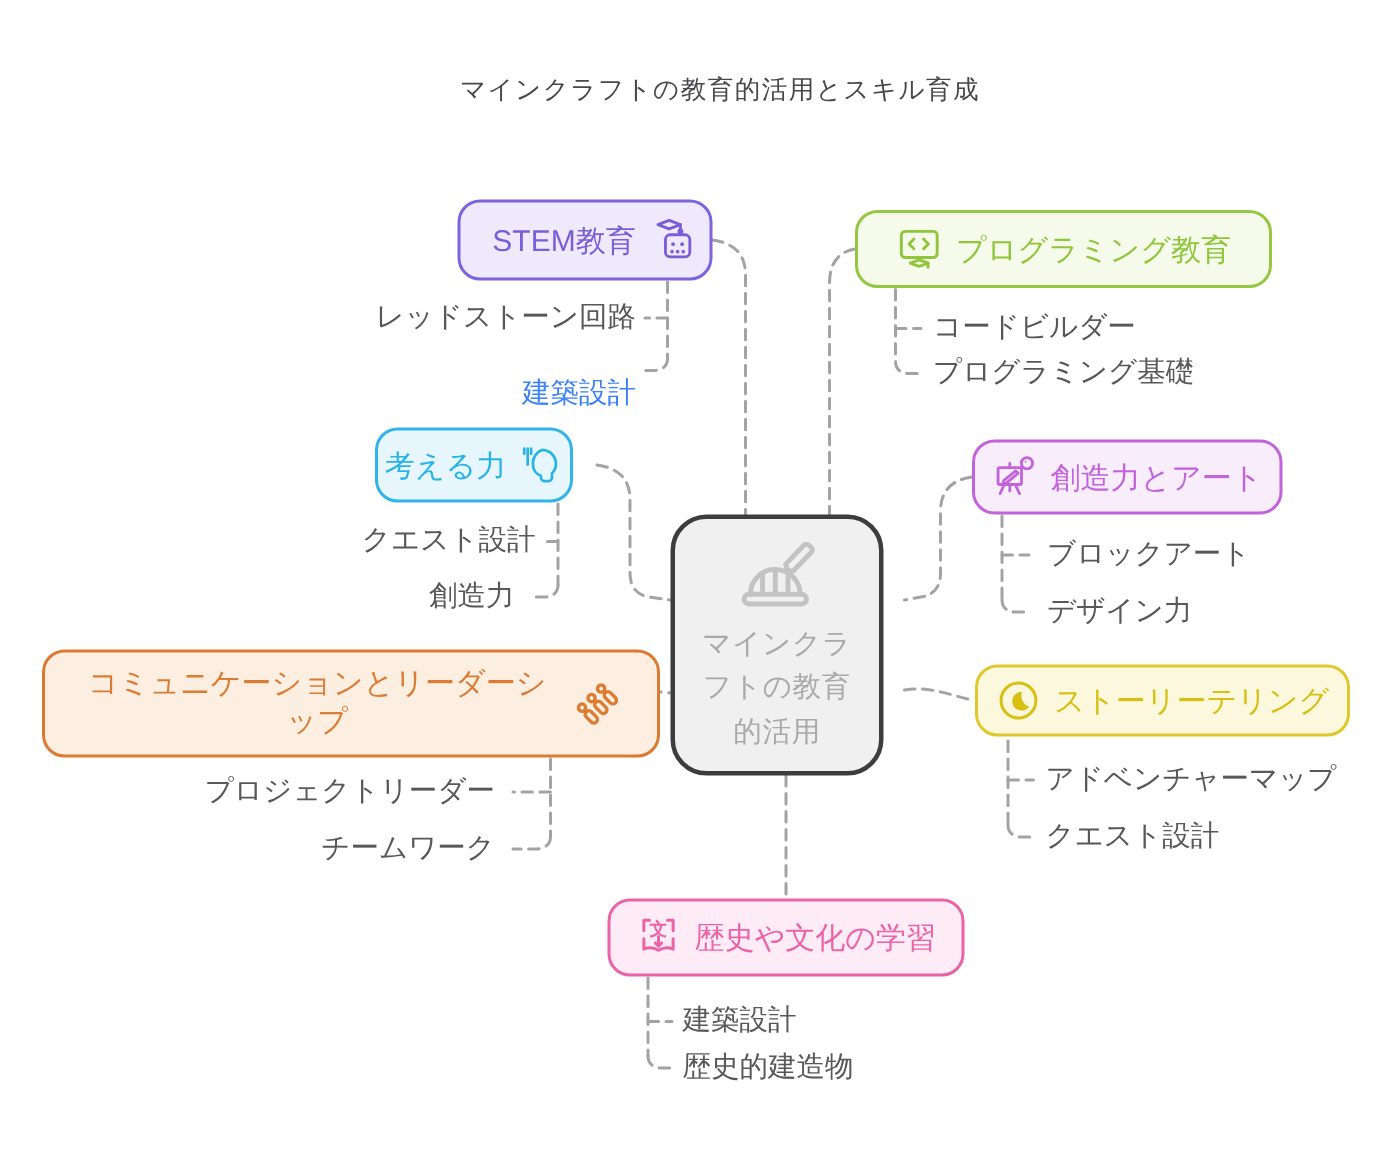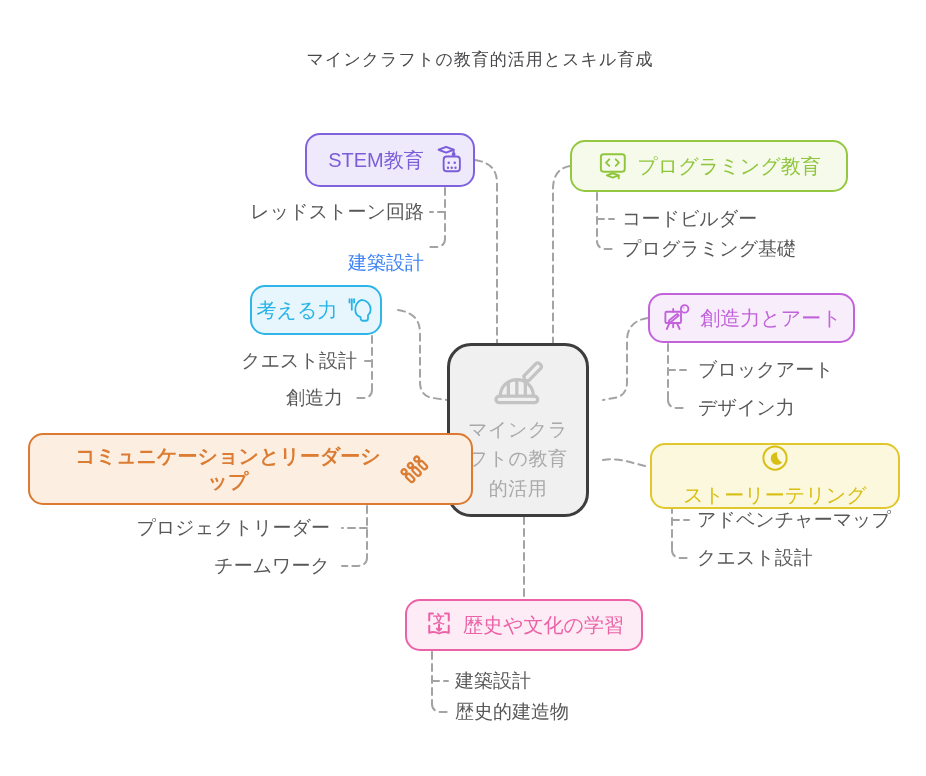--- a/index.html
+++ b/index.html
@@ -133,37 +133,37 @@
         <rect x="3.5" y="7" width="12.5" height="9" rx="1"></rect>
         <path d="M9.75 4.8 V7 M6.8 16 L4.6 20.8 M12.7 16 L14.9 20.8 M9.75 16 v3.4"></path>
         <path d="M6.4 14 L12.9 8.7 l1.3 1.3 -6.4 5.3 -1.4 .1 z"></path>
         <circle cx="18.9" cy="4.7" r="3"></circle>
         <circle cx="18.2" cy="3.9" r="0.5" fill="currentColor" stroke="none"></circle>
       </svg>
     </span>
     <span class="nlabel">創造力とアート</span>
   </div>
 
-  <div class="node" style="left: 28px; top: 433px; width: 445px; height: 72px; font-weight: bold; --bc: #db7a30; --bg: #fcefe2; --fg: #db7c32;">
+  <div class="node" style="left: 28px; top: 433px; width: 412px; height: 72px; --bc: #db7a30; --bg: #fcefe2; --fg: #db7c32;">
     <span class="nlabel two-line">コミュニケーションとリーダーシップ</span>
     <span class="nicon">
       <svg width="36" height="36" viewBox="0 0 24 24" fill="none" stroke="currentColor" stroke-width="1.5" stroke-linecap="round" stroke-linejoin="round">
         <g transform="rotate(-45 12 12)">
           <circle cx="6" cy="8.6" r="1.6"></circle>
             <rect x="4.4" y="11.2" width="3.2" height="6.4" rx="1.6"></rect>
           <circle cx="12" cy="8.6" r="1.6"></circle>
             <rect x="10.4" y="11.2" width="3.2" height="6.4" rx="1.6"></rect>
           <circle cx="18" cy="8.6" r="1.6"></circle>
             <rect x="16.4" y="11.2" width="3.2" height="6.4" rx="1.6"></rect>
         </g>
       </svg>
     </span>
   </div>
 
-  <div class="node" style="left: 650px; top: 443px; width: 250px; height: 66px; flex-direction: column; --bc: #e0c72c; --bg: #fcf8de; --fg: #d8bf14;">
+  <div class="node" style="left: 650px; top: 443px; width: 250px; height: 48px; --bc: #e0c72c; --bg: #fcf8de; --fg: #d8bf14;">
     <span class="nicon">
       <svg width="30" height="30" viewBox="0 0 24 24" fill="none" stroke="currentColor" stroke-width="1.6" stroke-linecap="round" stroke-linejoin="round">
         <circle cx="12" cy="12" r="9.3"></circle>
         <path d="M13.8 7.4 a5 5 0 1 0 3.9 7.9 a6.3 6.3 0 0 1 -3.9 -7.9 z" fill="currentColor" stroke="none"></path>
       </svg>
     </span>
     <span class="nlabel">ストーリーテリング</span>
   </div>
 
   <div class="node" style="left: 405px; top: 599px; width: 238px; height: 52px; --bc: #ec62a7; --bg: #fdecf5; --fg: #ec62a7;">

